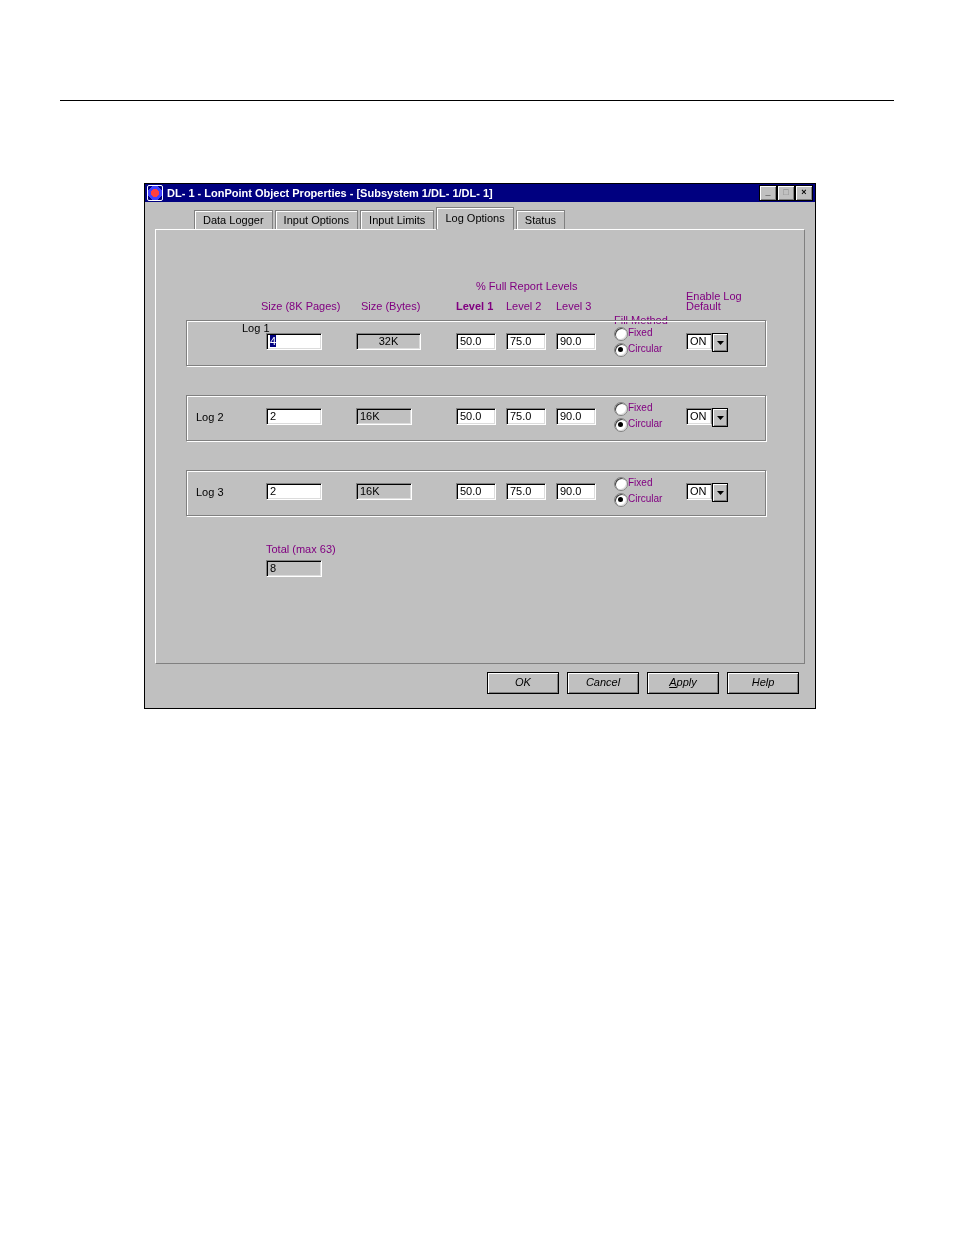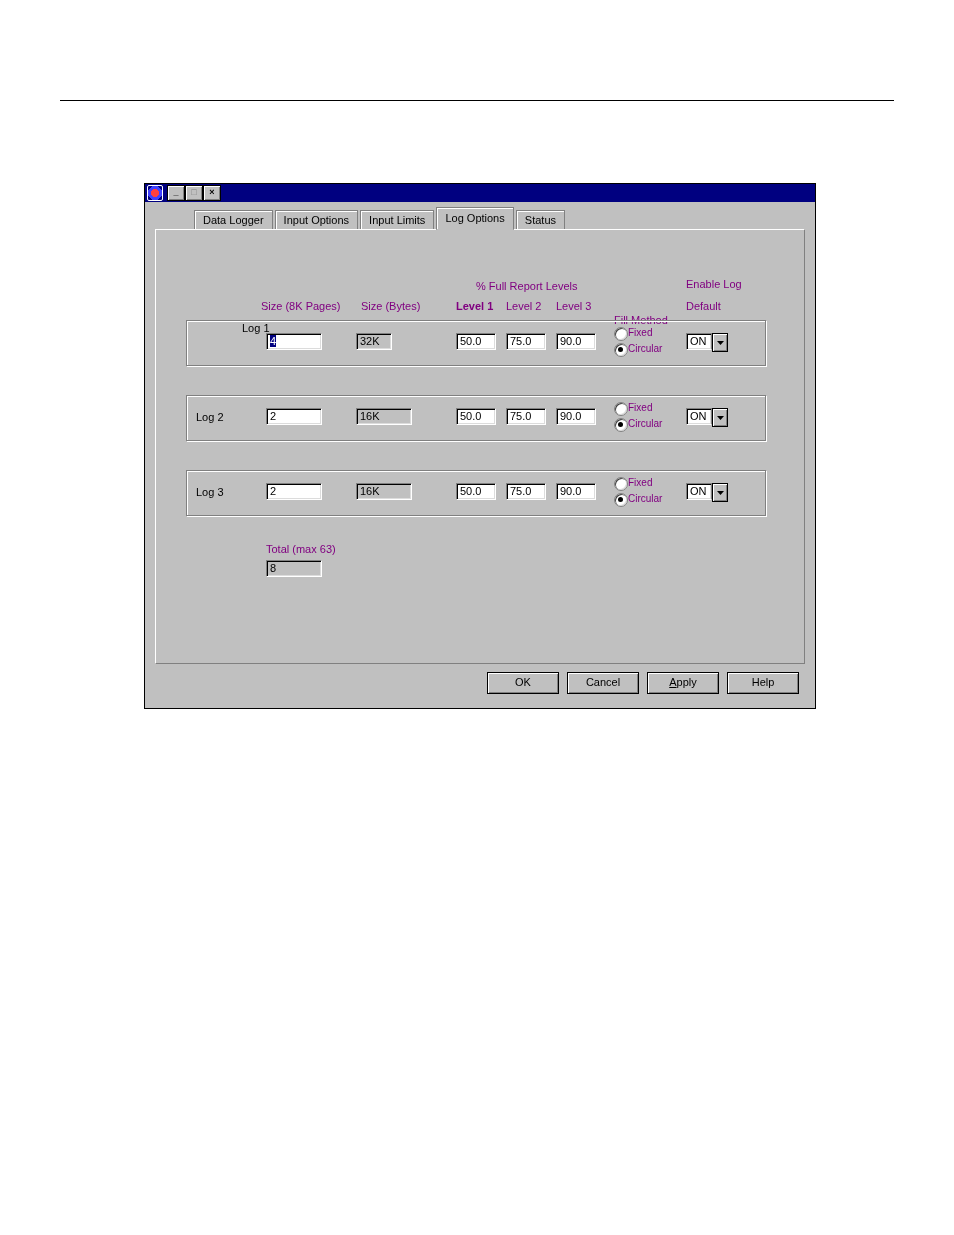--- a/index.html
+++ b/index.html
@@ -177,20 +177,21 @@
     box-sizing: border-box;
     display:flex; align-items:center; justify-content:center;
   }
   .ddbtn svg { display:block; }
   
   .btnrow {
     display:flex;
     justify-content:flex-end;
     gap: 8px;
     padding: 8px 6px 6px 0;
+    font-style: italic;
   }
   .btn {
     min-width: 72px;
     height: 22px;
     background:#c0c0c0;
     border:1px solid #000;
     box-shadow: inset 1px 1px 0 #fff, inset -1px -1px 0 #808080;
     font-size:11px;
     text-align:center;
     padding-top:3px;
@@ -204,20 +205,21 @@
 </style>
 </head>
 <body>
 
 <div class="page">
   <div class="hr-top"></div>
 
   <div class="win">
     <div class="titlebar">
       <span class="icon"></span>
+      <span class="title">DL- 1 - LonPoint Object Properties - [Subsystem 1/DL- 1/DL- 1]</span>
       <div class="controls">
         <div class="tb-btn">_</div>
         <div class="tb-btn disabled">□</div>
         <div class="tb-btn">×</div>
       </div>
     </div>
 
     <div class="client">
       <div class="tabstrip">
         <span class="tab">Data Logger</span>
@@ -229,27 +231,27 @@
 
       <div class="tabpanel">
 
         <div class="hdr" style="left:105px; top:70px;">Size (8K Pages)</div>
         <div class="hdr" style="left:205px; top:70px;">Size (Bytes)</div>
         <div class="hdr" style="left:320px; top:50px;">% Full Report Levels</div>
         <div class="hdr" style="left:300px; top:70px;font-weight:bold;">Level 1</div>
         <div class="hdr" style="left:350px; top:70px;">Level 2</div>
         <div class="hdr" style="left:400px; top:70px;">Level 3</div>
         <div class="hdr" style="left:458px; top:84px;">Fill Method</div>
-        <div class="hdr" style="left:530px; top:48px;">Enable Log</div>
+        <div class="hdr" style="left:530px; top:60px;">Enable Log</div>
         <div class="hdr" style="left:530px; top:70px;">Default</div>
 
         <div class="groupbox" style="left:30px; top:90px; width:580px; height:46px;"></div>
         <div class="glabel" style="left:40px; top:92px;padding-left:46px;">Log 1</div>
         <div class="sunken" style="position:absolute; left:110px; top:103px; width:56px;"><span class="sel">4</span></div>
-        <div class="sunken readonly" style="position:absolute; left:200px; top:103px; width:36px;">32K</div>
+        <div class="sunken readonly" style="position:absolute; left:200px; top:103px; width:65px;text-align:center;">32K</div>
         <div class="sunken" style="position:absolute; left:300px; top:103px; width:40px;">50.0</div>
         <div class="sunken" style="position:absolute; left:350px; top:103px; width:40px;">75.0</div>
         <div class="sunken" style="position:absolute; left:400px; top:103px; width:40px;">90.0</div>
         <div class="radio-wrap" style="left:458px; top:97px;">
             <span class="radio"></span>
             <span>Fixed</span>
           </div>
         <div class="radio-wrap" style="left:458px; top:113px;">
             <span class="radio checked"></span>
             <span>Circular</span>

